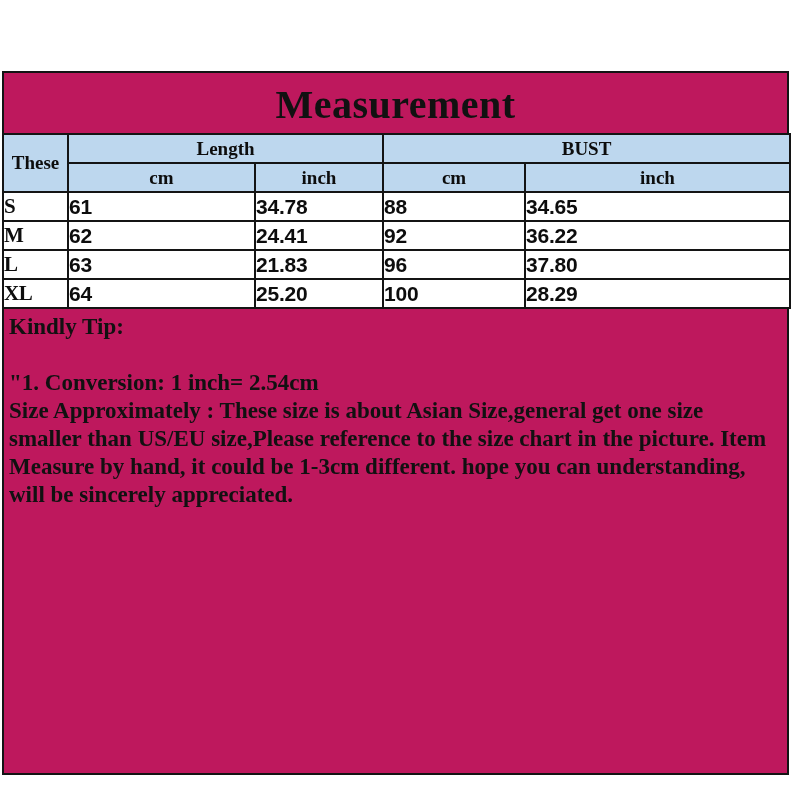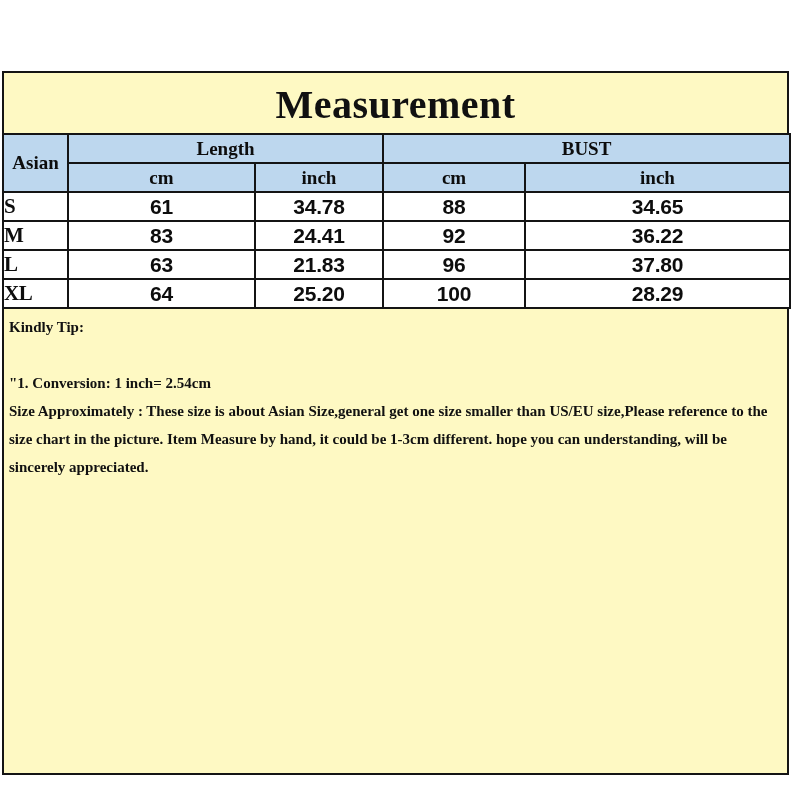--- a/index.html
+++ b/index.html
@@ -18,21 +18,21 @@
 
   
   #frame {
     position: absolute;
     left: 2px;
     top: 71px;
     width: 787px;
     height: 704px;
     box-sizing: border-box;
     border: 2px solid #141414;
-    background: #fef9c3;
+    background: #be185d;
   }
 
   
   #title {
     text-align: center;
     font-family: "Liberation Serif", "DejaVu Serif", serif;
     font-weight: bold;
     font-size: 40px;
     line-height: 44px;
     letter-spacing: 0.5px;
@@ -75,39 +75,38 @@
     text-align: left;
     vertical-align: middle;
     padding-left: 2px;
     background: #ffffff;
     letter-spacing: -0.3px;
   }
   td.value-cell {
     font-family: "Liberation Sans", "DejaVu Sans", sans-serif;
     font-weight: bold;
     font-size: 21px;
-    text-align: center;
     vertical-align: middle;
     background: #ffffff;
     letter-spacing: -0.2px;
   }
 
   
   col.c-size  { width: 65px; }
   col.c-lcm   { width: 187px; }
   col.c-linch { width: 128px; }
   col.c-bcm   { width: 142px; }
   col.c-binch { width: 265px; }
 
   
   #tips {
     padding: 4px 6px 0 5px;
     font-family: "Liberation Serif", "DejaVu Serif", serif;
     font-weight: bold;
-    font-size: 15px;
+    font-size: 23px;
     line-height: 28px;
     color: #111111;
   }
   #tips .tip-heading {
     display: block;
     margin-bottom: 28px;
   }
   #tips .tip-para {
     display: block;
   }
@@ -123,42 +122,42 @@
   <table id="measure-table">
     <colgroup>
       <col class="c-size">
         <col class="c-lcm">
         <col class="c-linch">
         <col class="c-bcm">
         <col class="c-binch">
     </colgroup>
     <thead>
       <tr>
-        <th class="size-head" rowspan="2">Asian</th>
+        <th class="size-head" rowspan="2">These</th>
         <th class="group-head" colspan="2">Length</th>
         <th class="group-head" colspan="2">BUST</th>
       </tr>
       <tr>
         <th class="sub-head">cm</th>
         <th class="sub-head">inch</th>
         <th class="sub-head">cm</th>
         <th class="sub-head">inch</th>
       </tr>
     </thead>
     <tbody>
       <tr>
         <td class="size-cell">S</td>
         <td class="value-cell">61</td>
         <td class="value-cell">34.78</td>
         <td class="value-cell">88</td>
         <td class="value-cell">34.65</td>
       </tr>
       <tr>
         <td class="size-cell">M</td>
-        <td class="value-cell">83</td>
+        <td class="value-cell">62</td>
         <td class="value-cell">24.41</td>
         <td class="value-cell">92</td>
         <td class="value-cell">36.22</td>
       </tr>
       <tr>
         <td class="size-cell">L</td>
         <td class="value-cell">63</td>
         <td class="value-cell">21.83</td>
         <td class="value-cell">96</td>
         <td class="value-cell">37.80</td>

